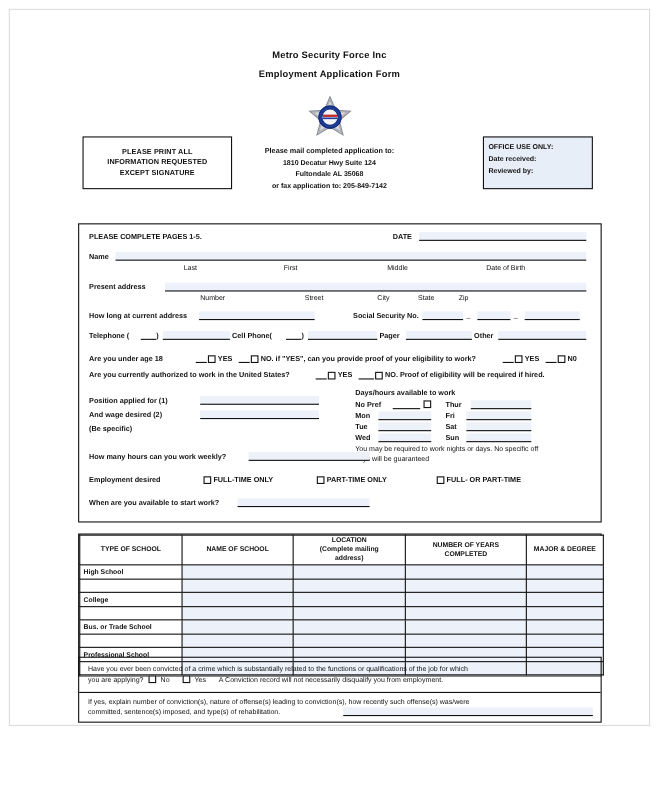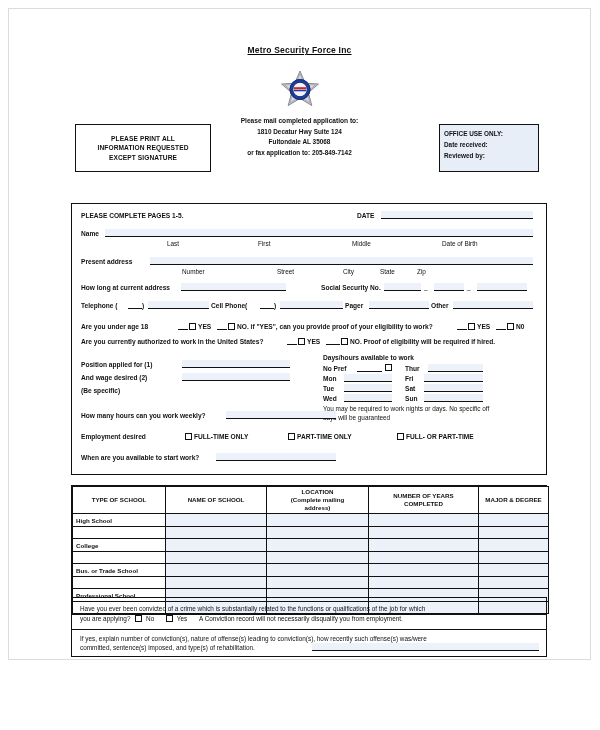--- a/index.html
+++ b/index.html
@@ -11,21 +11,21 @@
   }
   .page {
     position: absolute;
     left: 8px; top: 8px;
     width: 583px; height: 652px;
     border: 1px solid #dcdcdc;
     background: #fff;
   }
 
   
-  .title-block { text-align: center; padding-top: 33px; text-decoration: underline; }
+  .title-block { text-align: center; padding-top: 33px; }
   .title-line {
     font-size: 8.5px; font-weight: bold; color: #111;
     letter-spacing: .2px; line-height: 17px;
   }
 
   .logo-wrap { text-align: center; margin-top: 11px; height: 44px; }
   .logo-wrap svg { display: inline-block; }
 
   .mail-block { text-align: center; margin-top: 2px; }
   .mail-line { font-size: 6.4px; font-weight: bold; color: #111; line-height: 10.5px; }
@@ -119,20 +119,21 @@
   .conv-t { font-size: 6.4px; color: #111; line-height: 9.5px; }
   .conv-sep { border-top: 1px solid #111; margin: 5px -8px 4px -8px; }
 </style>
 </head>
 <body>
 
 <div class="page">
 
   <div class="title-block">
     <div class="title-line">Metro Security Force Inc</div>
+    <div class="title-line">Employment Application Form</div>
   </div>
 
   <div class="logo-wrap">
     <svg width="44" height="42" viewBox="0 0 44 42" aria-hidden="true">
       <polygon points="22,1 27.2,13.2 40.5,14.0 30.4,22.6 33.8,35.6 22,28.4 10.2,35.6 13.6,22.6 3.5,14.0 16.8,13.2" fill="#c3c6cc" stroke="#8a8d93" stroke-width="1"></polygon>
       <polygon points="22,4 26.3,14.3 37.2,15 29,22 31.8,32.6 22,26.7 12.2,32.6 15,22 6.8,15 17.7,14.3" fill="#d8dade" stroke="#9a9da3" stroke-width="0.6"></polygon>
       <circle cx="22" cy="19.5" r="10" fill="#1f3f9e" stroke="#16317c" stroke-width="1"></circle>
       <circle cx="22" cy="19.5" r="7.4" fill="#f2f3f6"></circle>
       <rect x="15.6" y="17.2" width="12.8" height="2.1" fill="#c62828"></rect>
       <rect x="15.6" y="19.8" width="12.8" height="1.5" fill="#1f3f9e"></rect>

